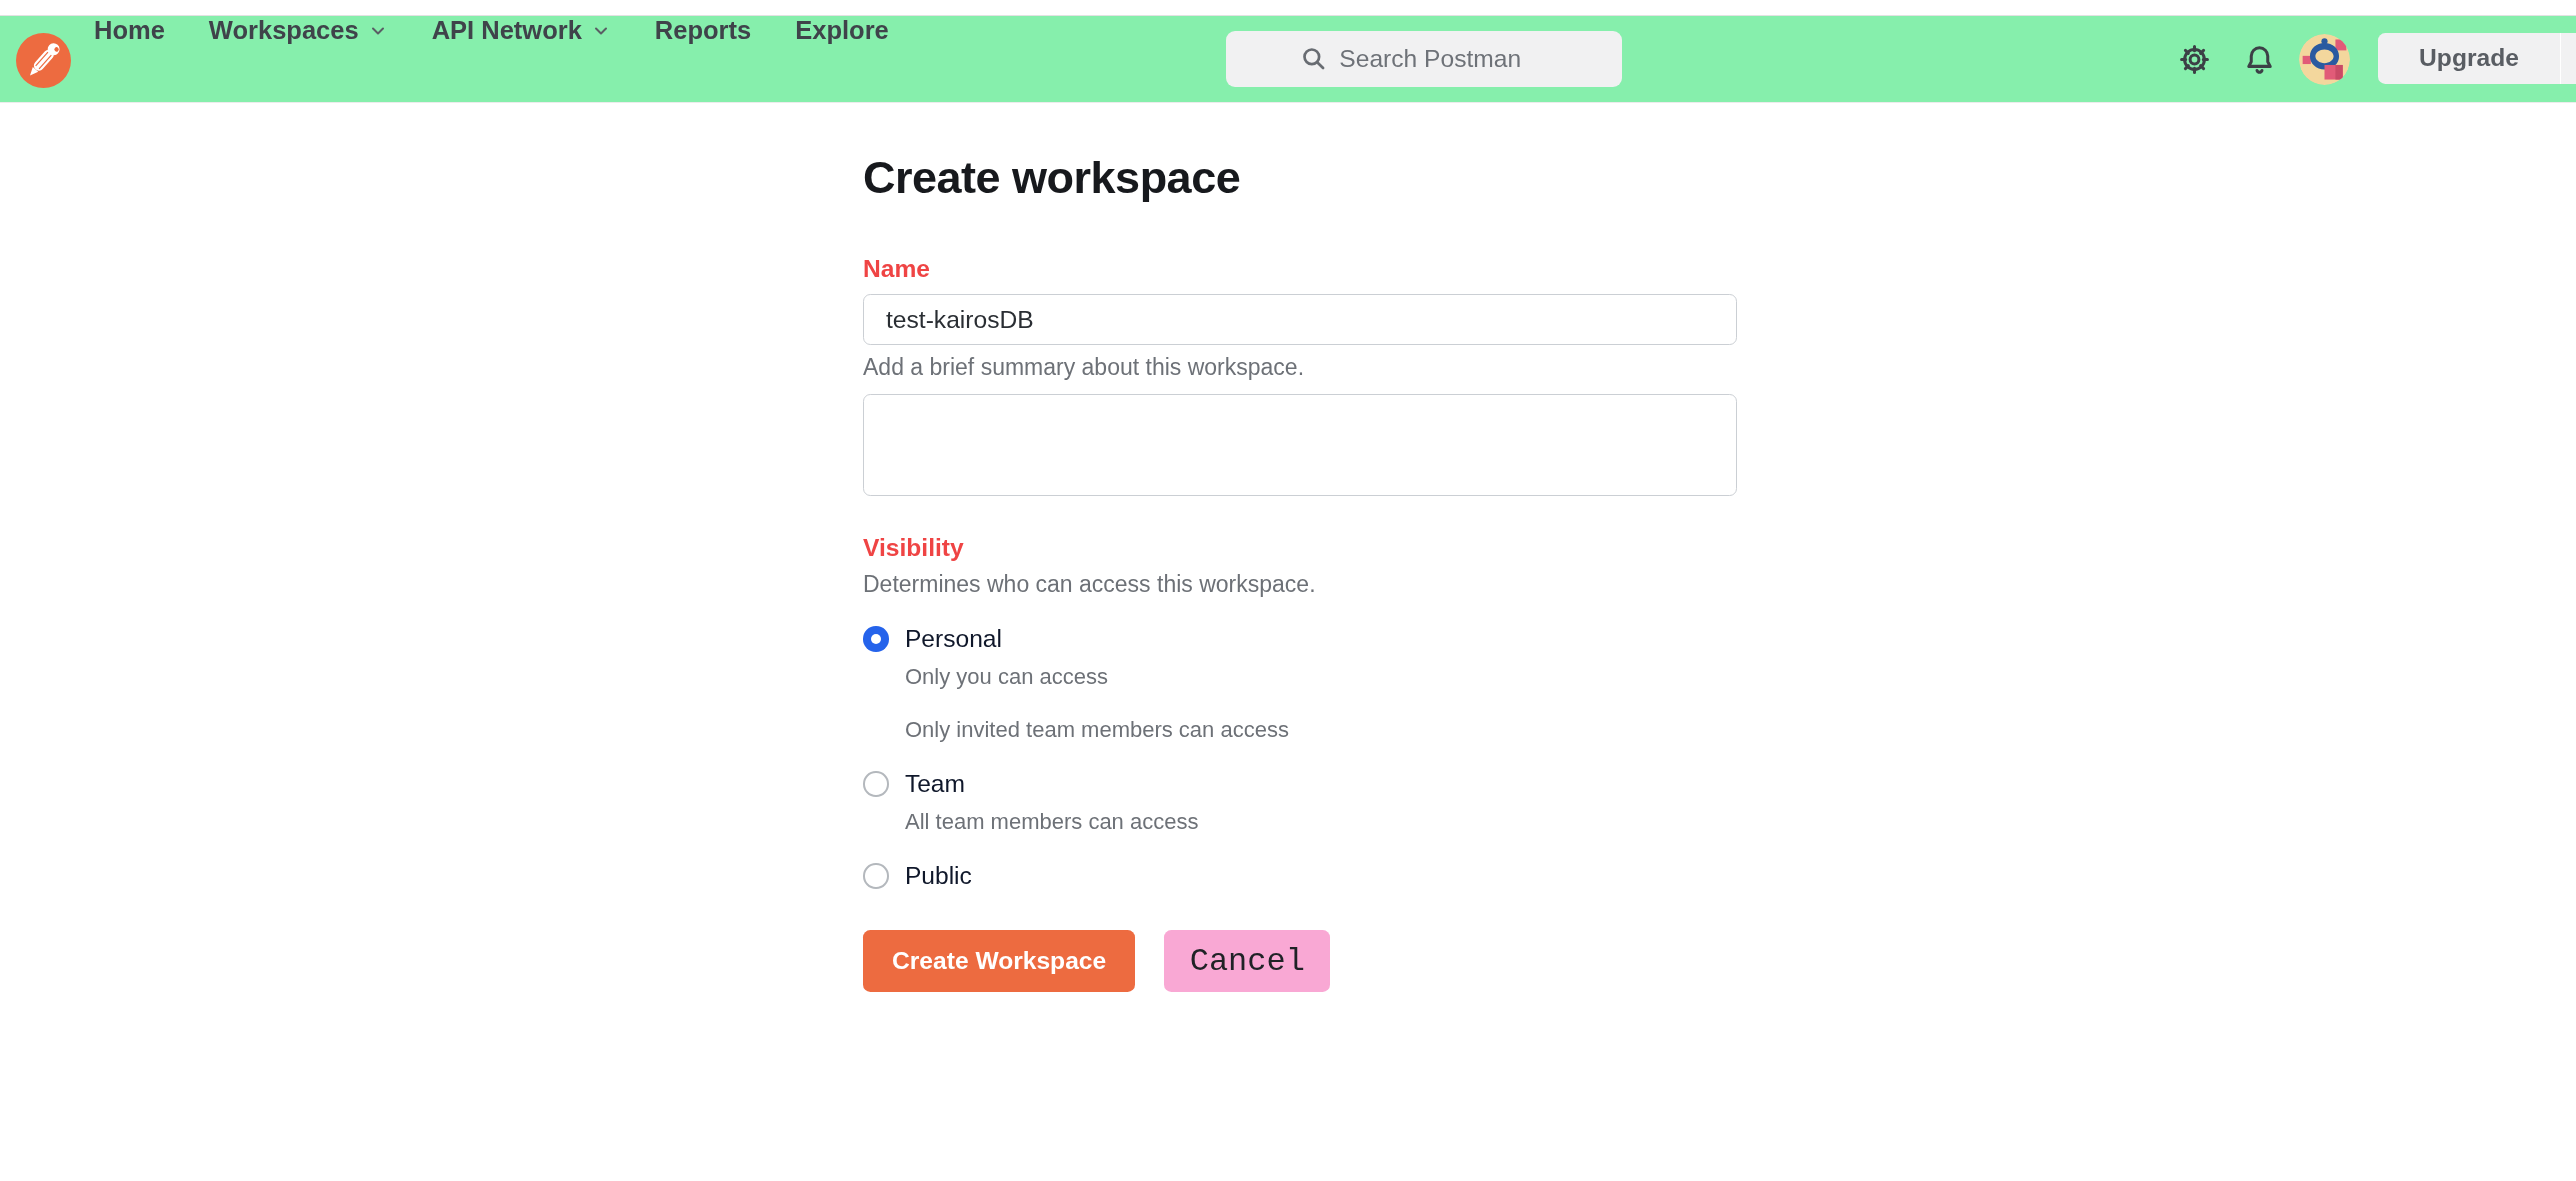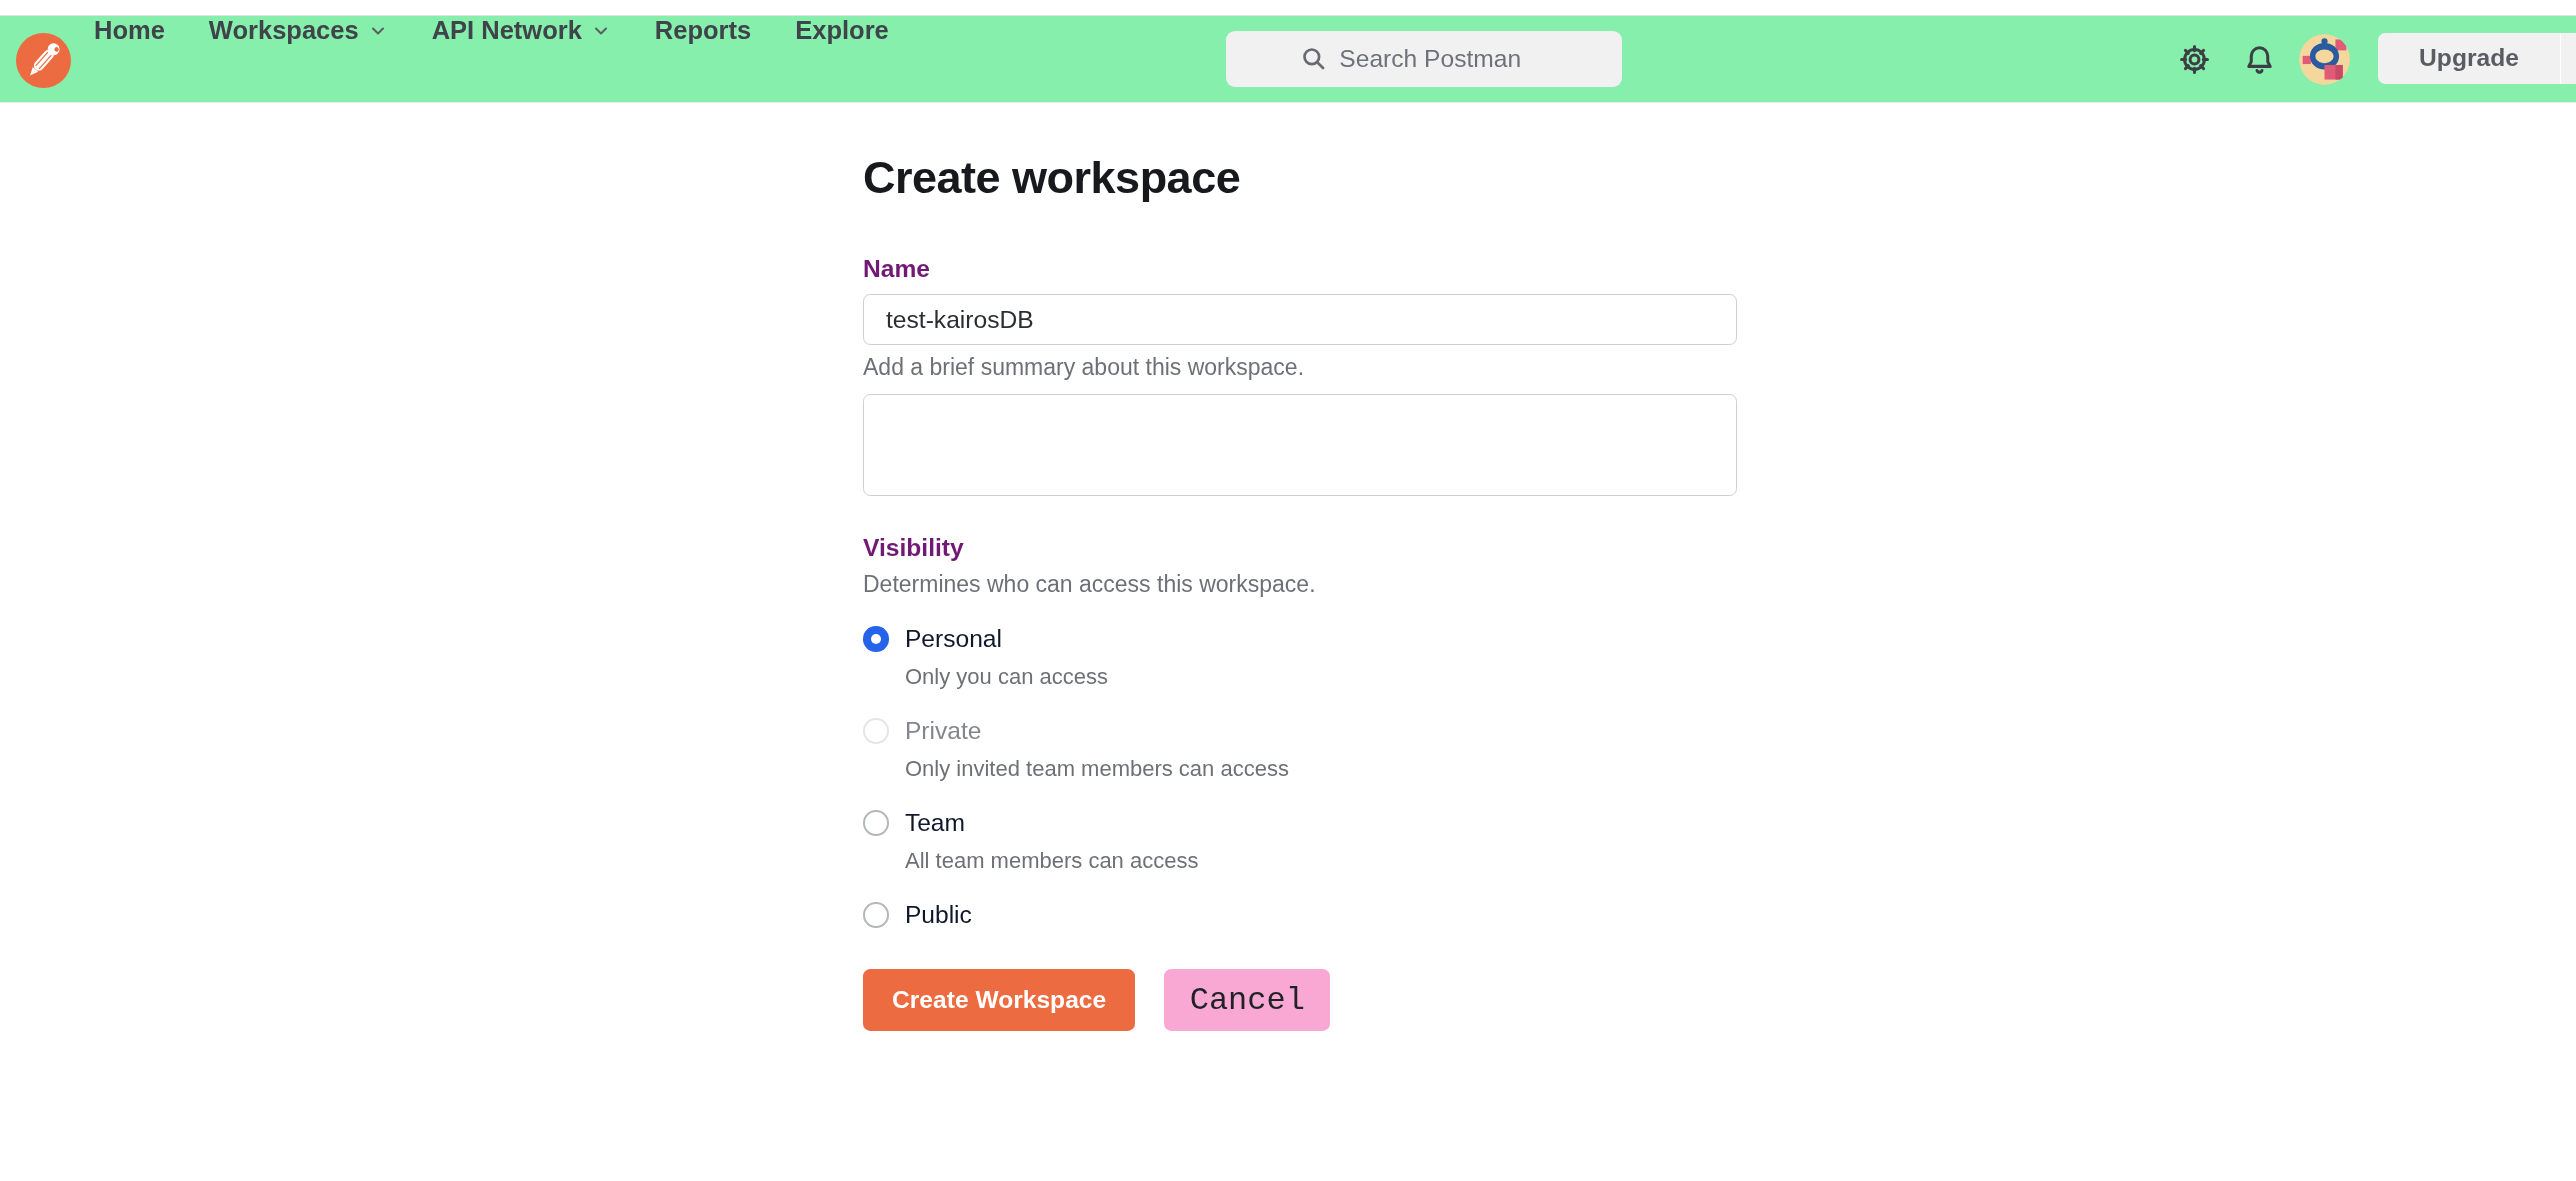--- a/index.html
+++ b/index.html
@@ -45,21 +45,21 @@
   .upgrade-arrow { width:45px; border-left:1.8px solid #ffffff; display:flex;
                    align-items:center; justify-content:center; cursor:pointer; }
   .upgrade-arrow svg { width:22px; height:22px; stroke:#595d63; stroke-width:2.4; fill:none;
                        stroke-linecap:round; stroke-linejoin:round; }
 
   
   .form-col { margin-left:863px; width:874px; }
   .page-title { margin-top:49px; font-size:45px; font-weight:700; letter-spacing:-0.5px;
                 color:#17191d; }
 
-  .field-label { font-size:24.6px; font-weight:700; color:#701a75; }
+  .field-label { font-size:24.6px; font-weight:700; color:#ef4444; }
   .lbl-name { margin-top:51px; }
   .lbl-summary { margin-top:36px; }
   .lbl-visibility { margin-top:35px; }
   .helper { margin-top:9px; font-size:23px; color:#6d7177; }
 
   .text-input { margin-top:11px; width:874px; height:51px; border:1.8px solid #cbcfd4;
                 border-radius:7.3px; padding:0 22px; font-size:24.6px; color:#2a2e33;
                 font-family:inherit; outline:none; background:#fff; }
   .summary-area { margin-top:12.7px; width:874px; height:102px; border:1.8px solid #cbcfd4;
                   border-radius:7.3px; padding:12.7px 22px; font-size:24.6px; color:#2a2e33;
@@ -197,24 +197,20 @@
 
     <div class="option">
       <div class="option-row">
         <span class="radio selected"></span>
         <span class="option-label">Personal</span>
       </div>
       <div class="option-desc">Only you can access</div>
     </div>
 
     <div class="option">
-      <div class="option-row">
-        <span class="radio disabled"></span>
-        <span class="option-label dimmed">Private</span>
-      </div>
       <div class="option-desc">Only invited team members can access</div>
     </div>
 
     <div class="option">
       <div class="option-row">
         <span class="radio unselected"></span>
         <span class="option-label">Team</span>
       </div>
       <div class="option-desc">All team members can access</div>
     </div>

